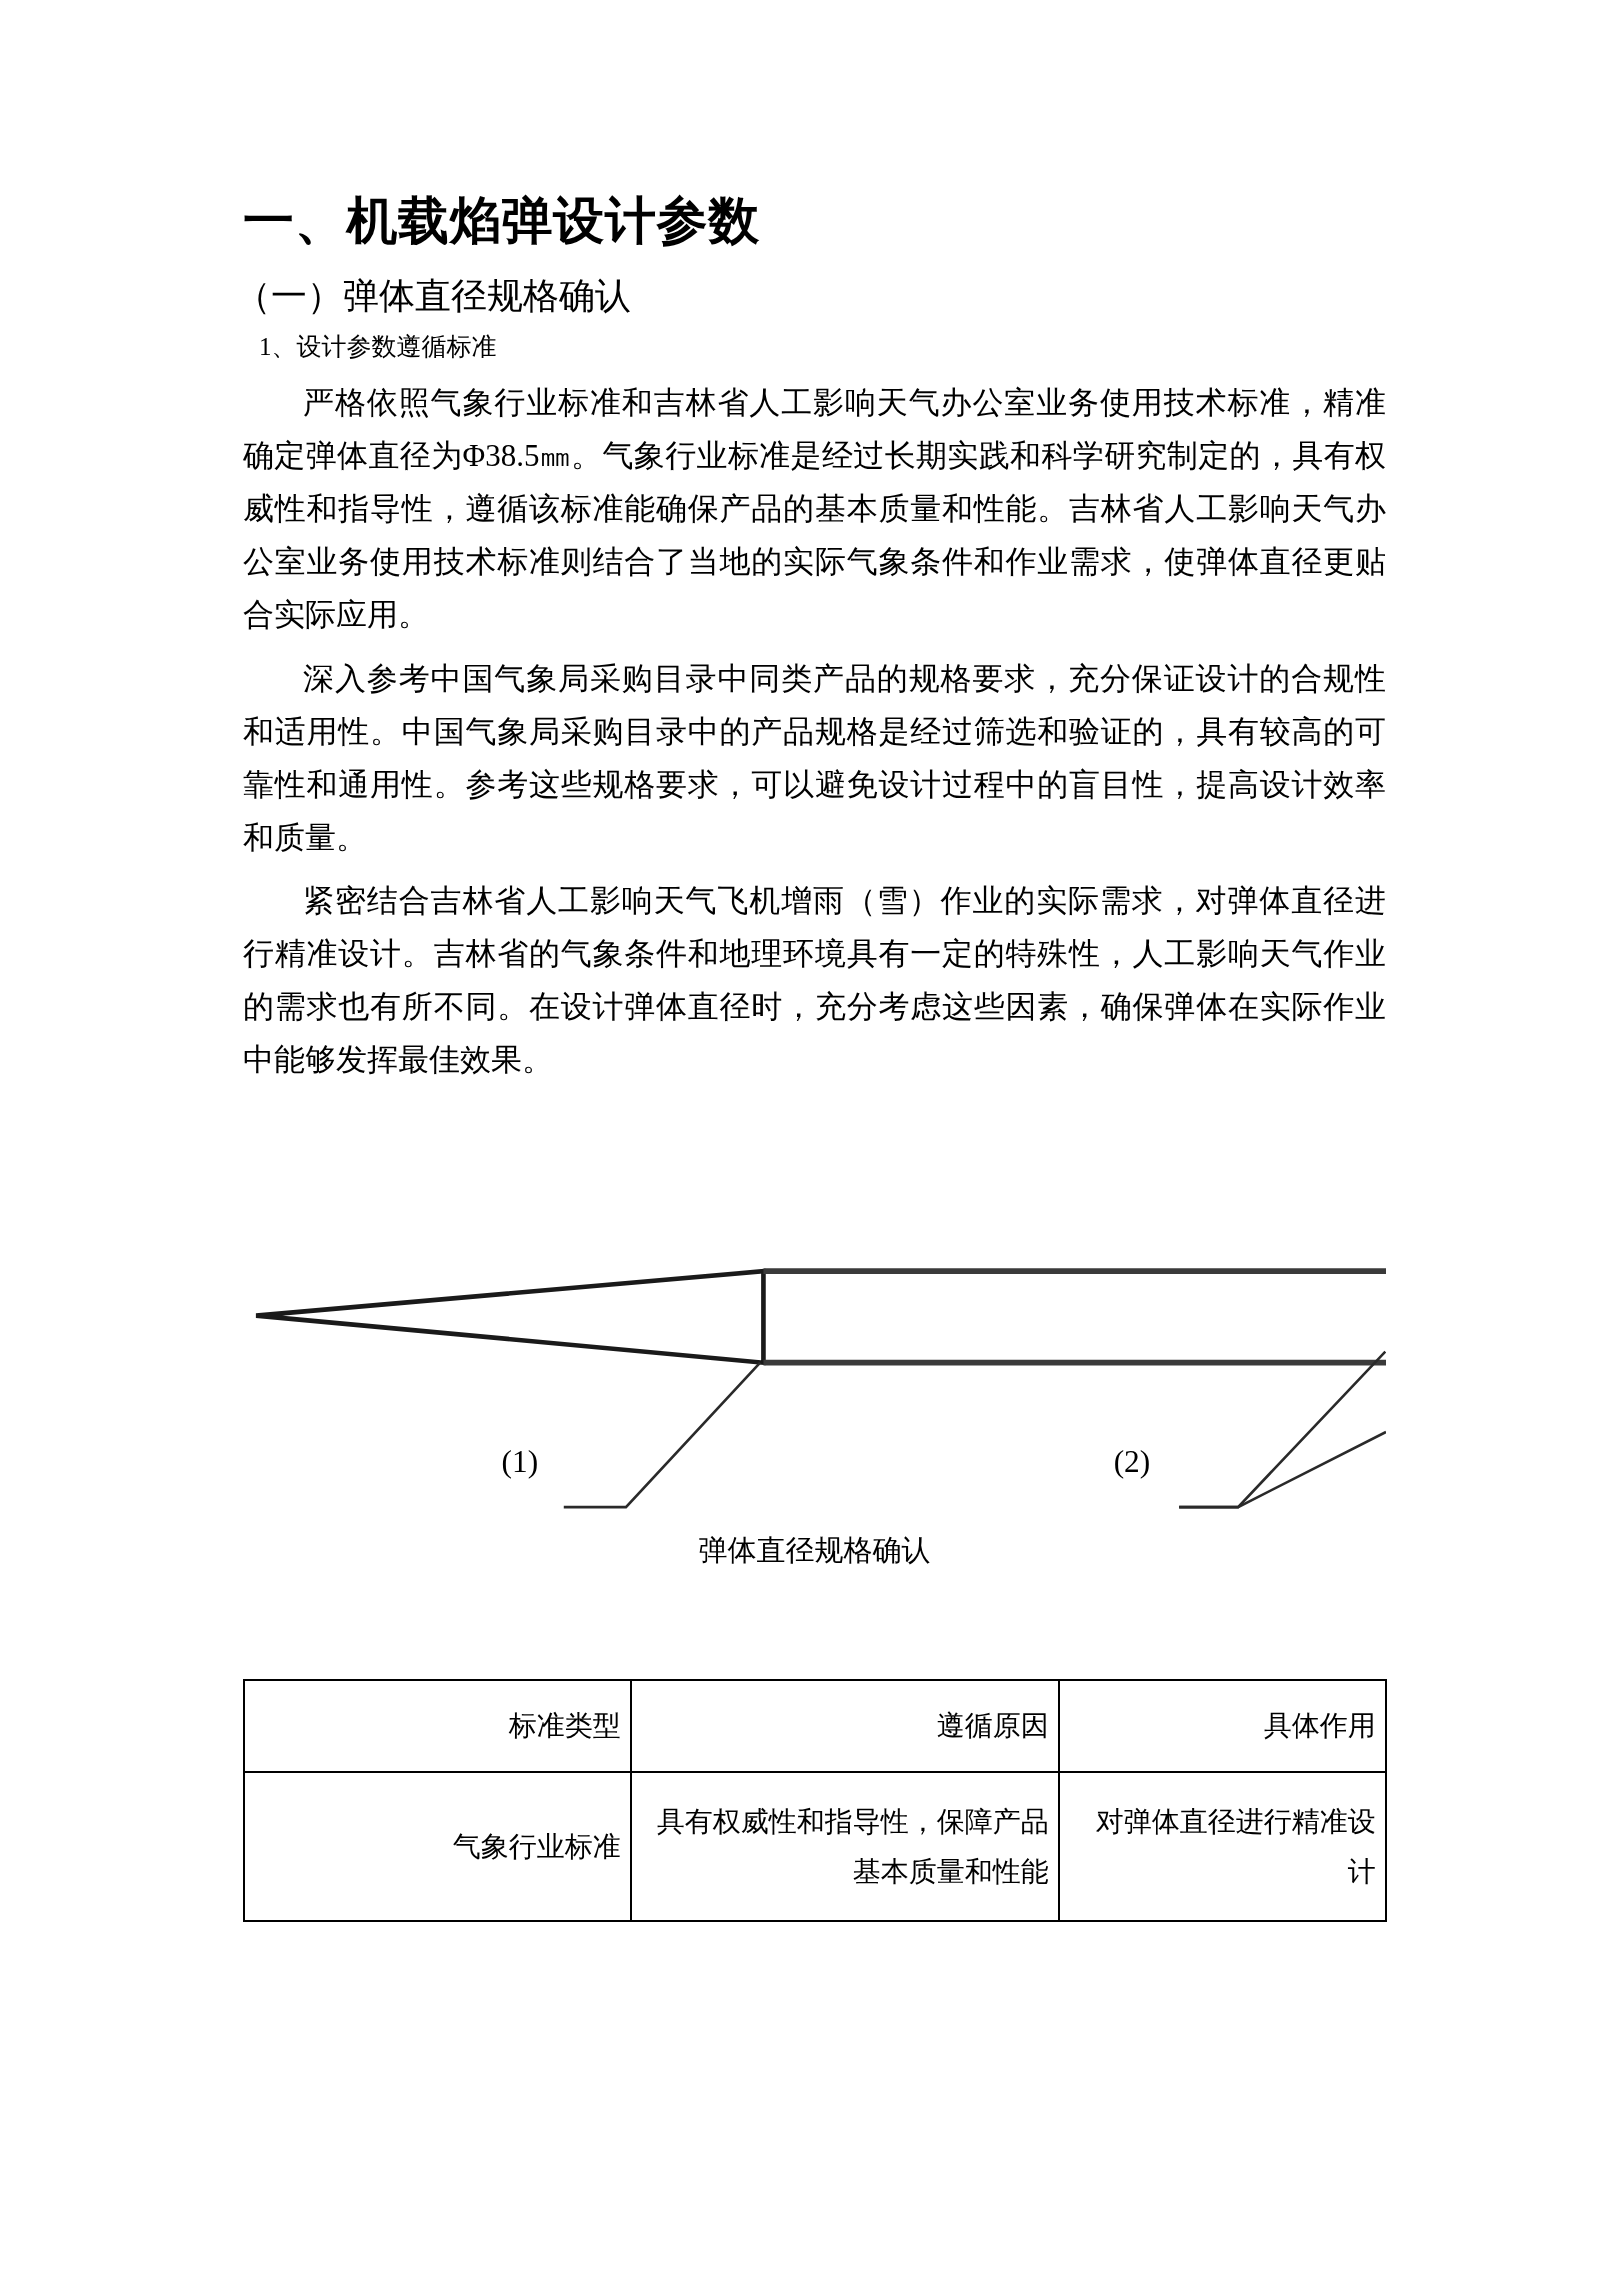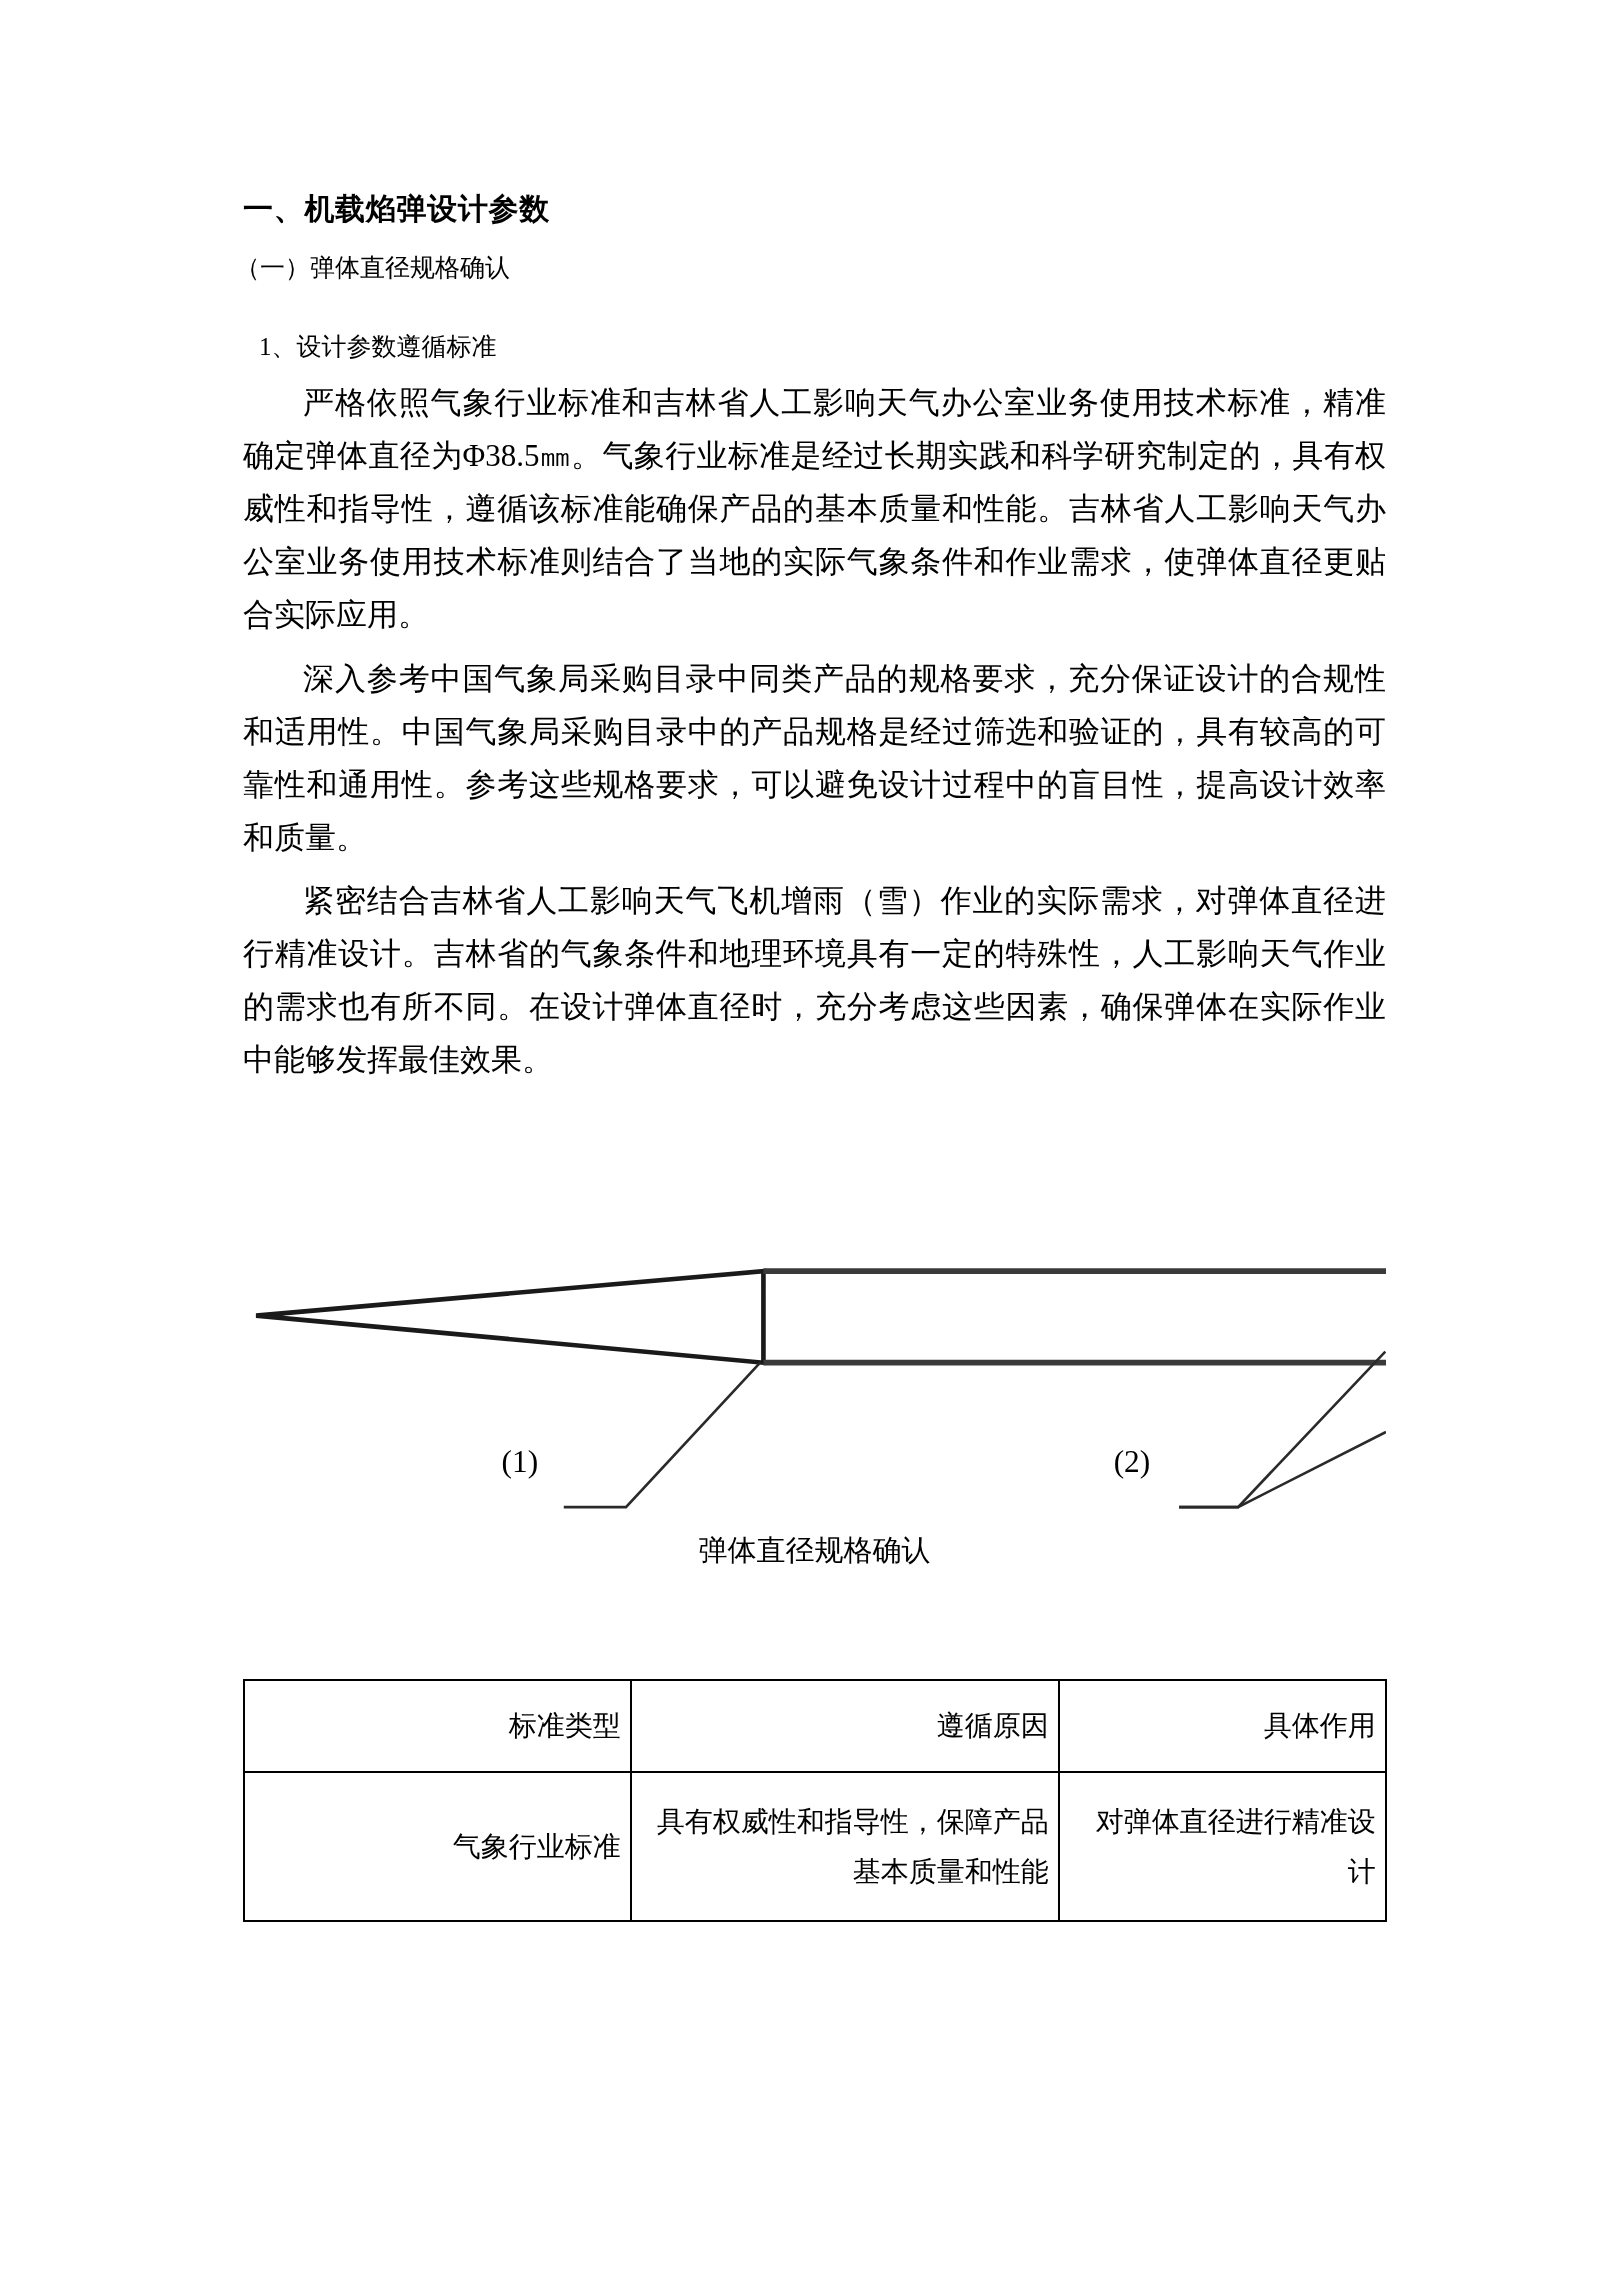--- a/index.html
+++ b/index.html
@@ -27,41 +27,40 @@
 
   
   .content {
     position: absolute;
     left: 243px;
     top: 0;
     width: 1143px;
   }
 
   h1.doc-heading {
-    font-size: 30px;
+    font-size: 51px;
     font-weight: bold;
     line-height: 1.0;
     margin: 0;
     padding: 0;
     letter-spacing: 0.7px;
     position: absolute;
     top: 196px;
     left: 0;
     white-space: nowrap;
-    font-family: Liberation Mono, monospace;
   }
 
   h2.doc-subheading {
-    font-size: 25px;
+    font-size: 36px;
     font-weight: normal;
     line-height: 1.0;
     margin: 0;
     padding: 0;
     position: absolute;
-    top: 255px;
+    top: 278px;
     left: -7.9px;
     white-space: nowrap;
   }
 
   .list-label {
     font-size: 25px;
     font-weight: normal;
     line-height: 1.0;
     position: absolute;
     top: 334px;

